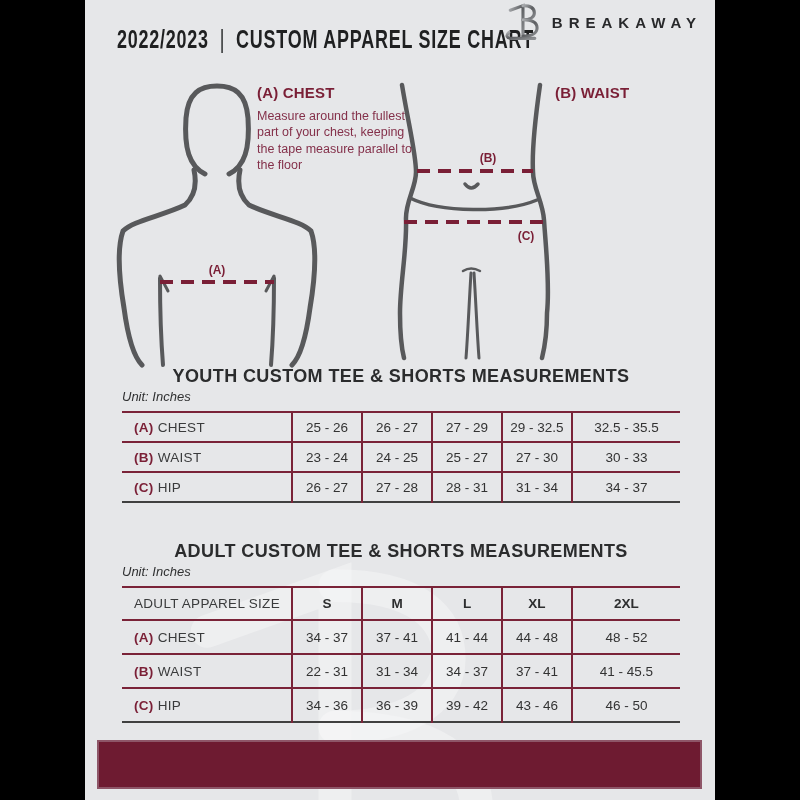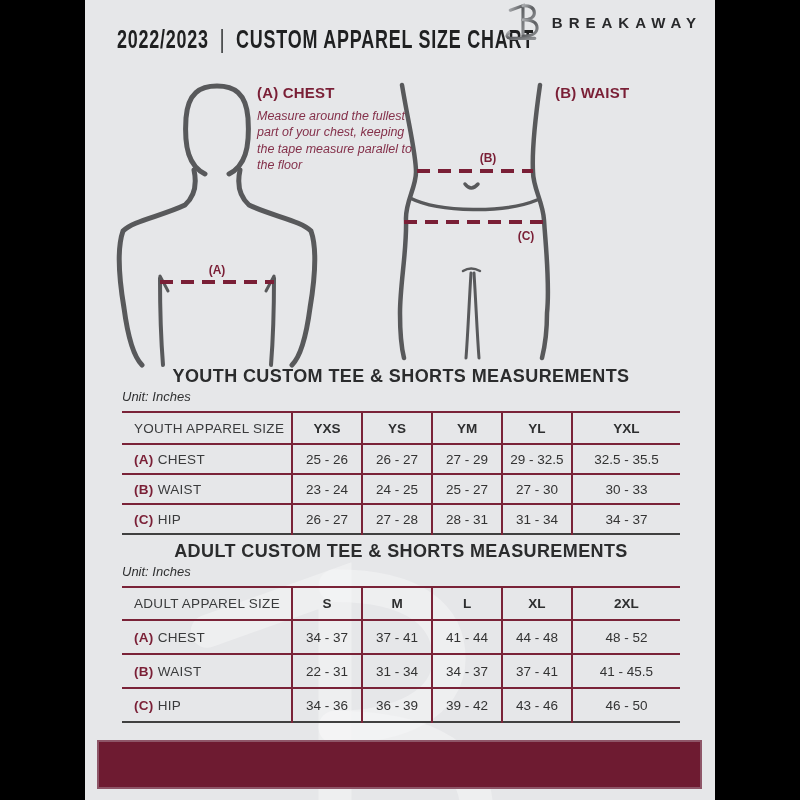--- a/index.html
+++ b/index.html
@@ -17,21 +17,21 @@
   .hdr-left { position:absolute; left:32px; top:26px; white-space:nowrap; }
   .hdr-left .cond { display:inline-block; transform:scale(.78,1.12); transform-origin:left center;
                     font-size:23px; font-weight:bold; color:#1f2021; letter-spacing:1px; }
   .hdr-left .sep { padding:0 14px; font-weight:normal; color:#2a2b2c; }
   .hdr-right { position:absolute; right:13px; top:0; display:flex; align-items:center; gap:9px; }
   .brand { font-size:15px; font-weight:bold; letter-spacing:6px; color:#28292b; }
 
   
   .guide-block { position:absolute; z-index:2; }
   .guide-block h3 { font-size:15px; font-weight:bold; color:#7a1f36; letter-spacing:.2px; }
-  .guide-block p { margin-top:7px; font-size:12.5px; font-style:italic; color:#84304a;
+  .guide-block p { margin-top:7px; font-size:12.5px; color:#84304a;
                    line-height:1.3; white-space:pre-line; }
   .gb-chest { left:172px; top:84px; width:155px; }
   .gb-waist { left:470px; top:84px; width:142px; }
   .gb-hips  { left:470px; top:220px; width:155px; }
 
   .fig { position:absolute; z-index:1; }
   .fig-chest { left:25px; top:78px; }
   .fig-waist { left:303px; top:82px; }
 
   
@@ -145,28 +145,20 @@
       <table>
         <colgroup>
             <col class="c-label">
             <col class="c-size">
             <col class="c-size">
             <col class="c-size">
             <col class="c-size">
             <col class="c-last">
           </colgroup>
         <tbody>
-            <tr class="hrow">
-          <th class="lbl">YOUTH APPAREL SIZE</th>
-          <th class="sz">YXS</th>
-          <th class="sz">YS</th>
-          <th class="sz">YM</th>
-          <th class="sz">YL</th>
-          <th class="sz">YXL</th>
-        </tr>
         <tr>
           <td class="lbl"><span class="pref">(A)</span> <span>CHEST</span></td>
           <td class="sz">25 - 26</td>
           <td class="sz">26 - 27</td>
           <td class="sz">27 - 29</td>
           <td class="sz">29 - 32.5</td>
           <td class="sz">32.5 - 35.5</td>
         </tr>
         <tr>
           <td class="lbl"><span class="pref">(B)</span> <span>WAIST</span></td>

